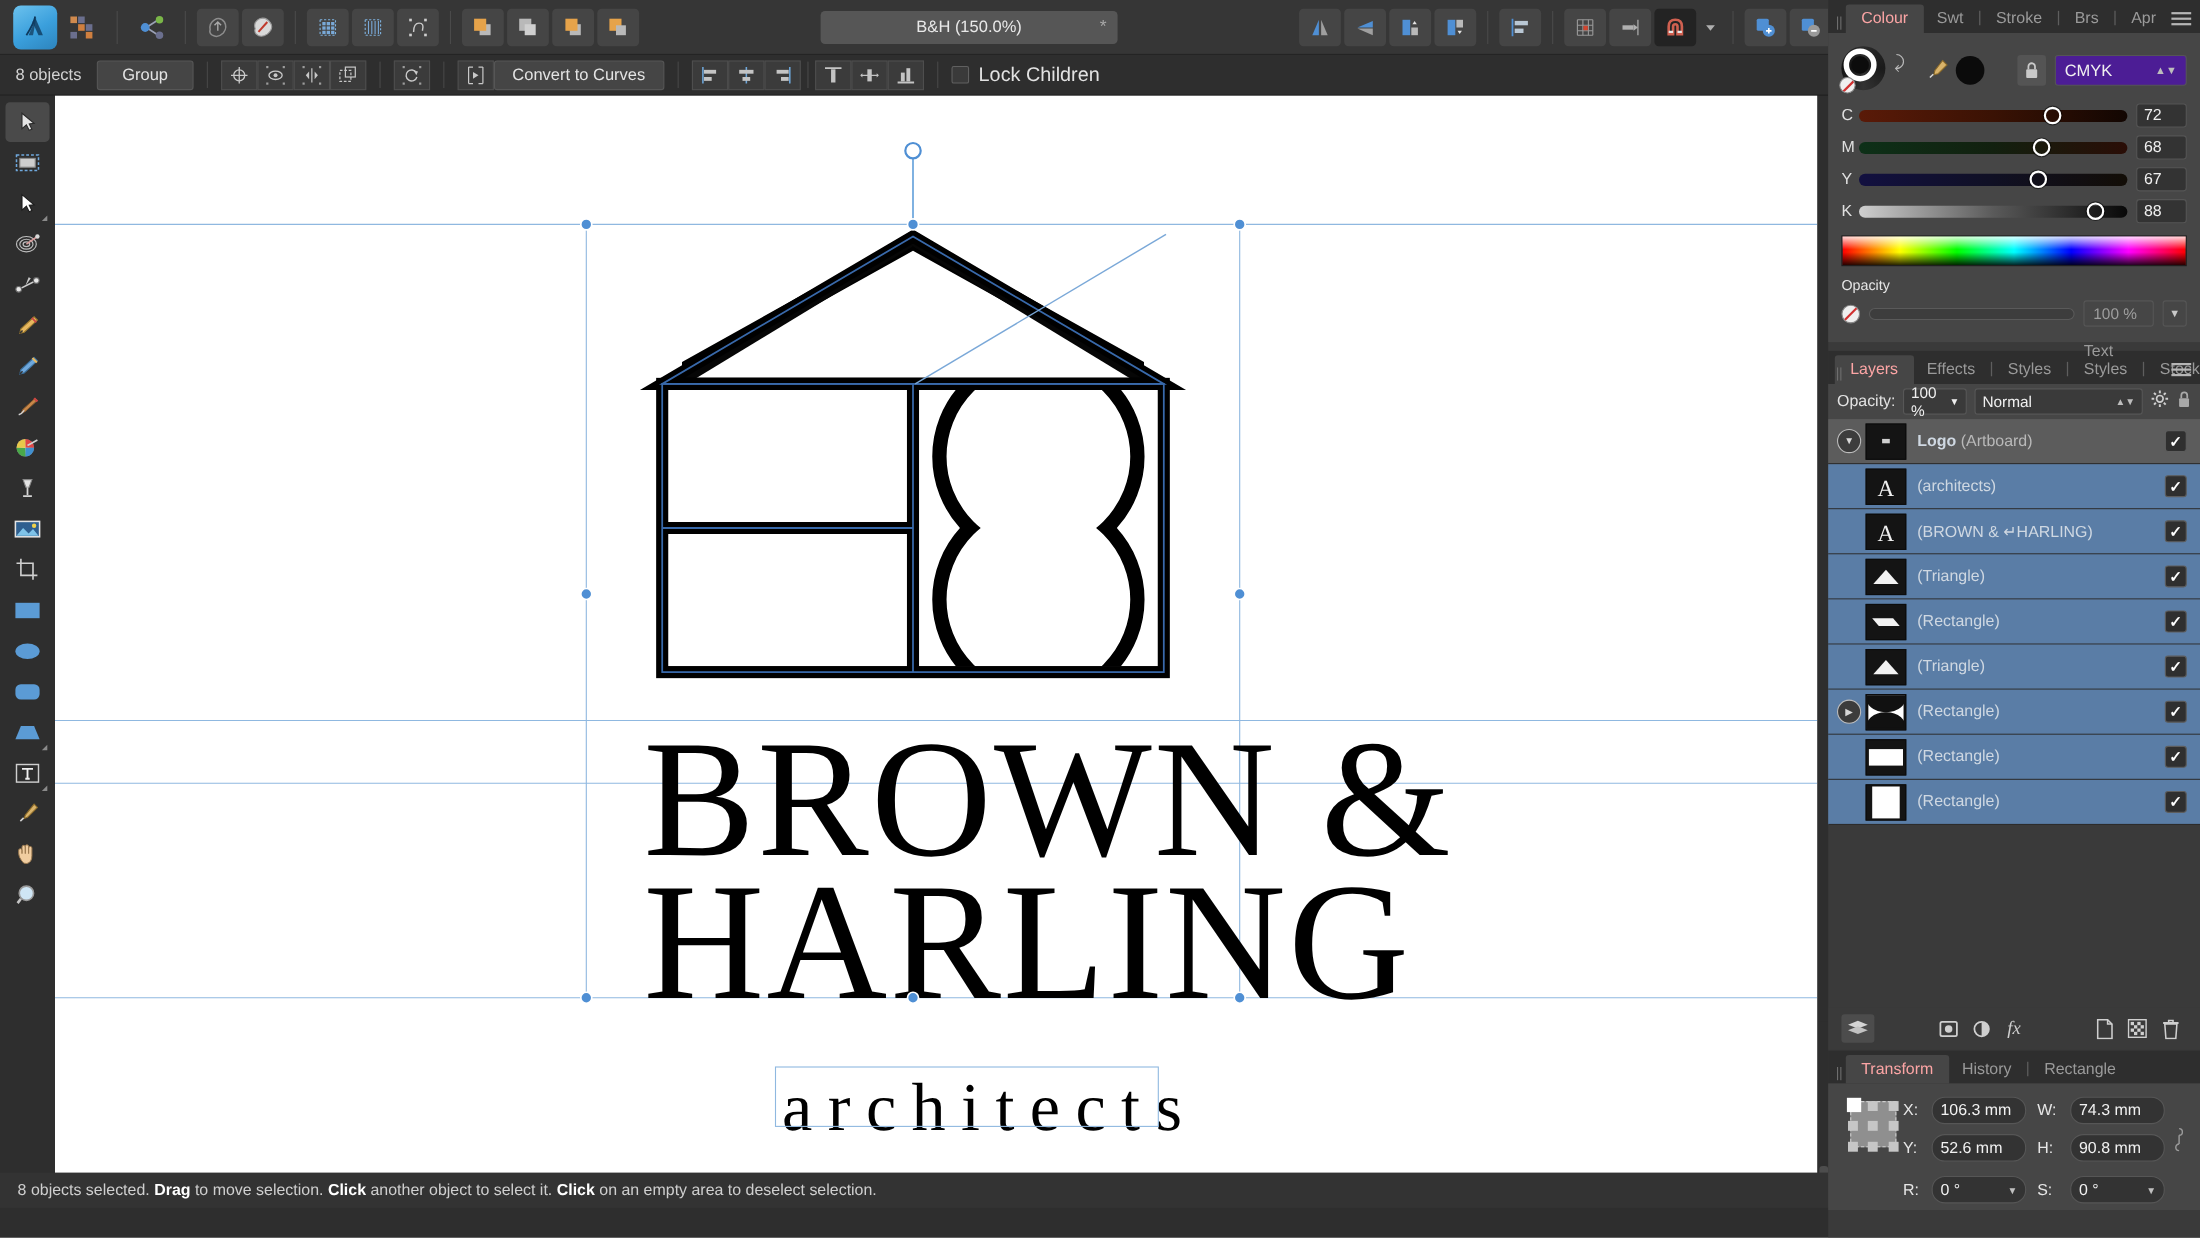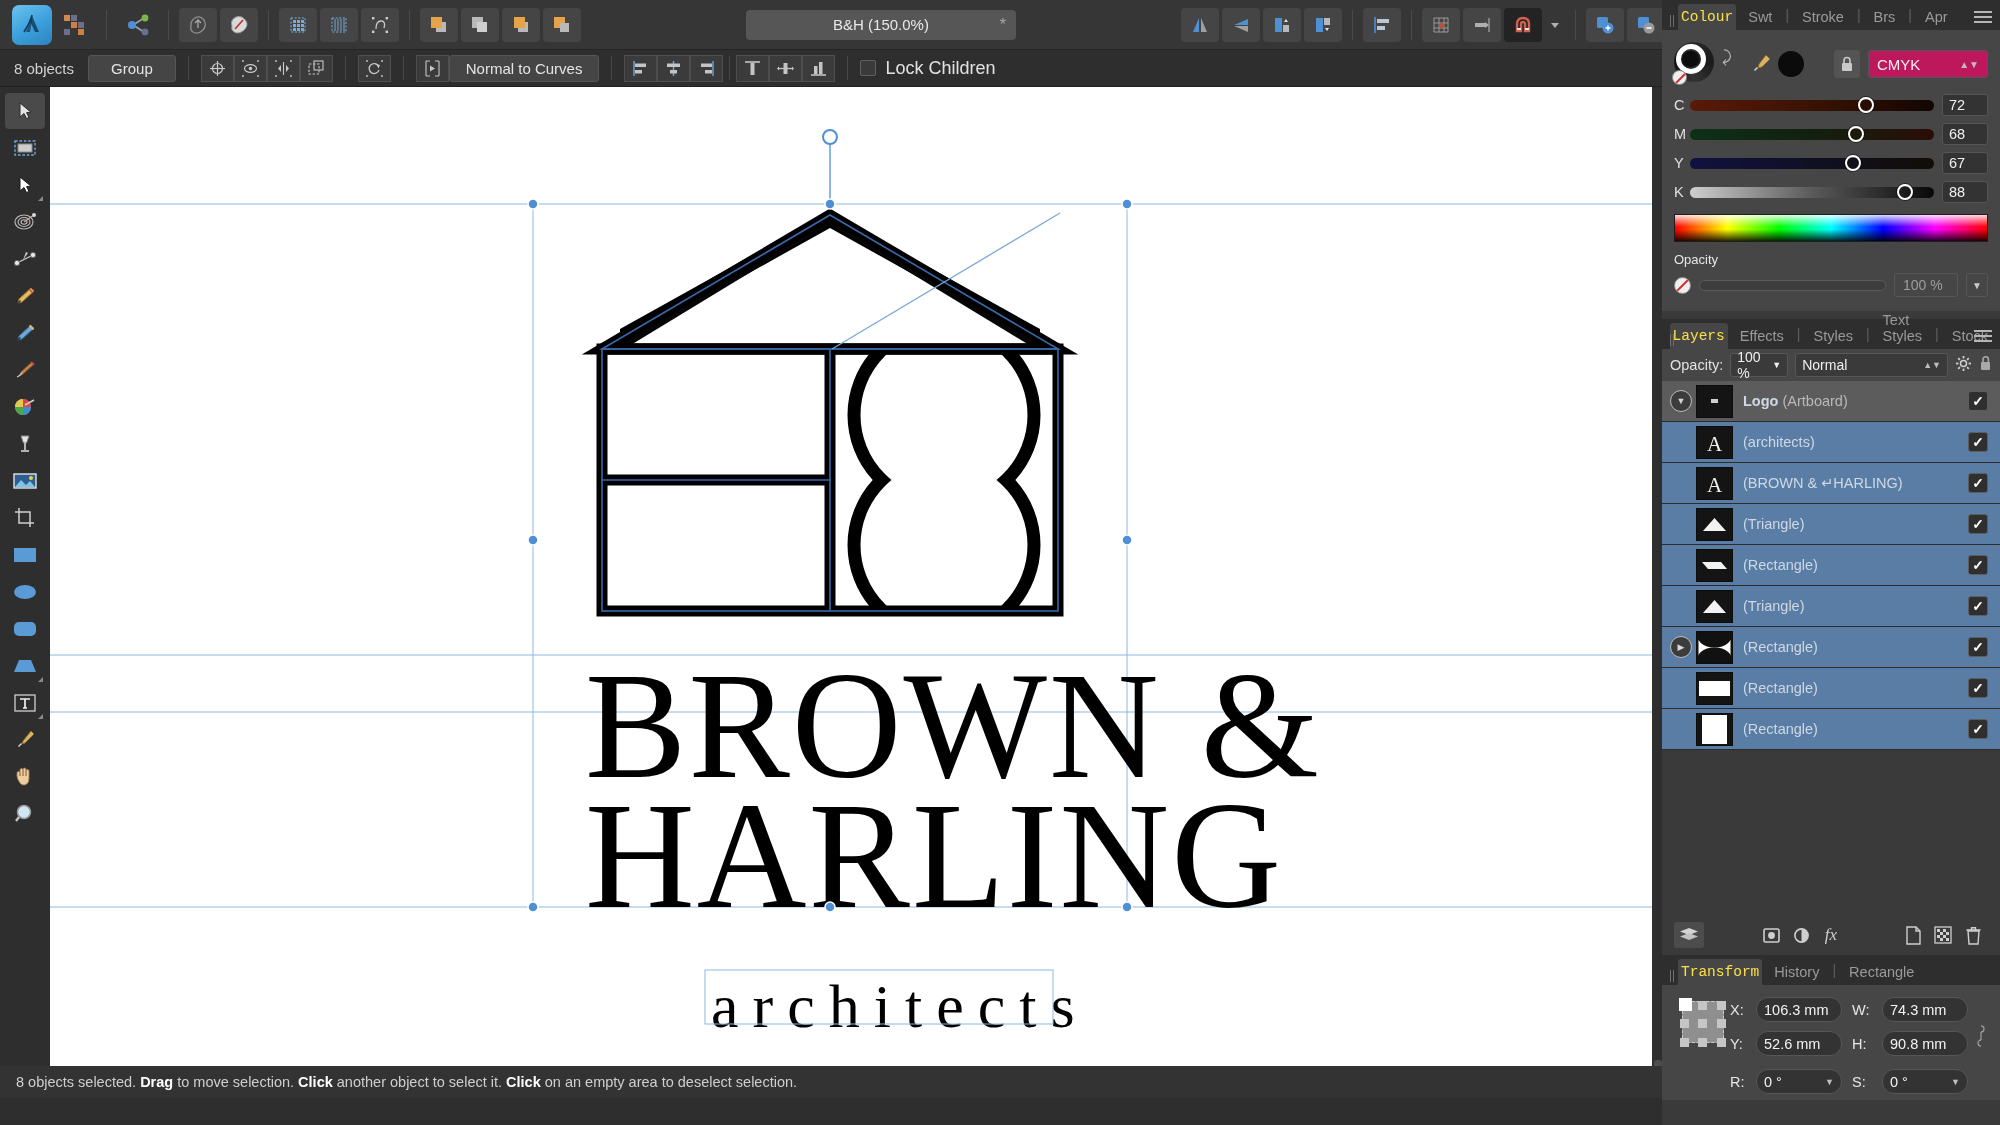--- a/index.html
+++ b/index.html
@@ -91,22 +91,22 @@
   .right { position:absolute; left:1662px; top:0; width:338px; height:1125px;
     background:#3a3a3a; }
   .panel-grip { width:10px; height:18px; display:inline-block; position:relative; }
   .panel-grip:before, .panel-grip:after { content:""; position:absolute; top:3px;
     width:1px; height:12px; background:#6e6e6e; }
   .panel-grip:before { left:2px; } .panel-grip:after { left:5px; }
 
   .tabrow { display:flex; align-items:flex-end; height:30px;
     background:#2e2e2e; padding-left:6px; position:relative; }
   .tab { font-size:14.5px; color:#9a9a9a; padding:4px 12px 5px; }
-  .tab.active { color:#fde047; background:#464646; border-radius:3px 3px 0 0;
-    padding:5px 3px 5px;font-family:Liberation Mono, monospace; }
+  .tab.active { color:#fca5a5; background:#464646; border-radius:3px 3px 0 0;
+    padding:5px 14px 5px; }
   .tab-div { color:#5e5e5e; font-size:14px; padding:0 1px; align-self:center;}
   .hamburger { position:absolute; right:8px; bottom:5px; width:18px; height:14px;}
   .hamburger i { display:block; height:2px; background:#b6b6b6; margin-bottom:3px;}
 
   .colour-panel { background:#464646; padding:10px 12px 14px; }
   .cwheel-row { display:flex; align-items:center; height:48px; position:relative;}
   .cwheel { width:44px; height:44px; position:relative; }
   .cw-outer { position:absolute; left:0; top:0; width:40px;height:40px;border-radius:50%;
     background:conic-gradient(#2b2b2b,#1a1a1a,#333,#121212,#2b2b2b); }
   .cw-ring { position:absolute; left:2px; top:2px; width:30px;height:30px;border-radius:50%;
@@ -115,21 +115,21 @@
     background:#0c0c0c;}
   .cw-none { position:absolute; left:-2px; top:28px; width:15px;height:15px;border-radius:50%;
     background:#efefef; border:1px solid #888; overflow:hidden;}
   .cw-none:after{content:"";position:absolute;left:-2px;top:6px;width:20px;height:2px;
     background:#d03030; transform:rotate(-45deg);}
   .swap-arrow { color:#b9b9b9; font-size:16px; margin-left:4px; margin-top:-14px;}
   .picker { width:22px;height:22px;margin-left:18px; position:relative;}
   .fill-dot { width:26px;height:26px;border-radius:50%;background:#0b0b0b;margin-left:6px;}
   .lock-btn { width:26px;height:28px;background:#545454;border-radius:3px;
      display:flex;align-items:center;justify-content:center;}
-  .cmyk-sel { width:120px;height:28px;background:#be185d;border:1px solid #555;border-radius:3px;
+  .cmyk-sel { width:120px;height:28px;background:#4c1d95;border:1px solid #555;border-radius:3px;
      color:#f0f0f0;font-size:15px;display:flex;align-items:center;padding:0 8px;
      justify-content:space-between;}
 
   .slider-row { display:flex; align-items:center; height:24px; margin-top:5px; }
   .slider-row .lbl { width:16px; color:#e0e0e0; font-size:14.5px; }
   .track { position:relative; flex:1; height:11px; border-radius:6px; }
   .track .knob { position:absolute; top:-3px; width:16px;height:16px;border-radius:50%;
      border:2.5px solid #fff; background:transparent; box-sizing:border-box;
      box-shadow:0 0 0 1px rgba(0,0,0,.5); }
   .numbox { width:46px; height:22px; background:#333; border:1px solid #555;
@@ -530,21 +530,21 @@
         </svg>
     </div>
     <div class="ctx-sep"></div>
     <div class="ctx-icon">
       <svg width="19" height="19" viewBox="0 0 19 19">
           <path d="M3 2 L3 17 M16 2 L16 17" stroke="#c8c8c8" stroke-width="1.1"></path>
           <path d="M3 2 L7 2 M12 2 L16 2 M3 17 L7 17 M12 17 L16 17" stroke="#c8c8c8" stroke-width="1.1"></path>
           <path d="M7 6.5 L7 12.5 L12 9.5 Z" fill="#c8c8c8"></path>
         </svg>
     </div>
-    <div class="ctx-btn" style="padding:0 16px">Normal to Curves</div>
+    <div class="ctx-btn" style="padding:0 16px">Convert to Curves</div>
 
     <div class="ctx-sep"></div>
     <div class="ctx-icon">
       <svg width="19" height="19" viewBox="0 0 19 19">
           <line x1="3" y1="2" x2="3" y2="17" stroke="#6fa8dc" stroke-width="1.4"></line>
           <rect x="4" y="4.5" width="11" height="3.5" fill="#c4c4c4"></rect>
           <rect x="4" y="11" width="7" height="3.5" fill="#c4c4c4"></rect>
         </svg>
     </div>
     <div class="ctx-icon">

